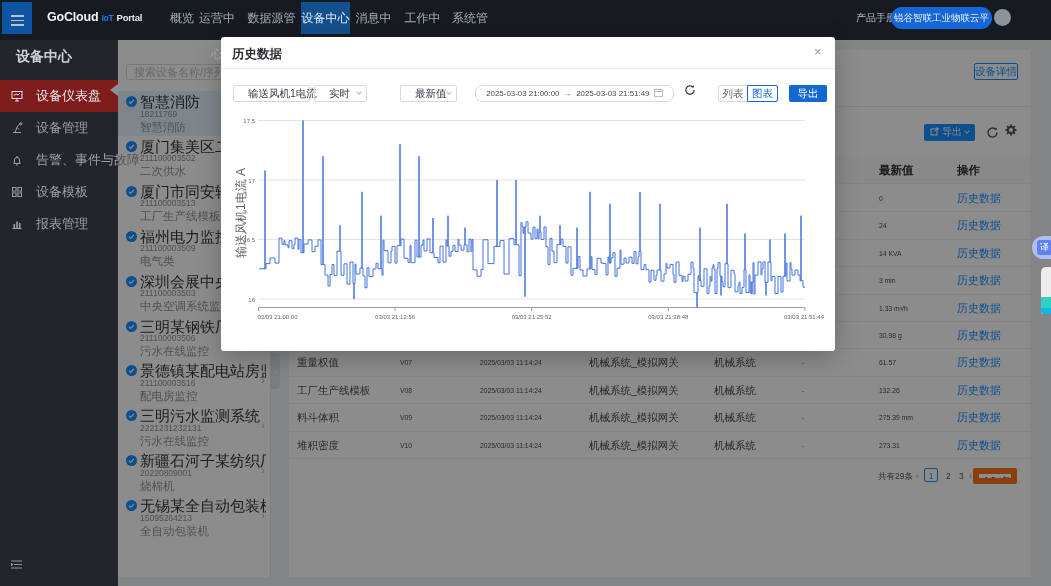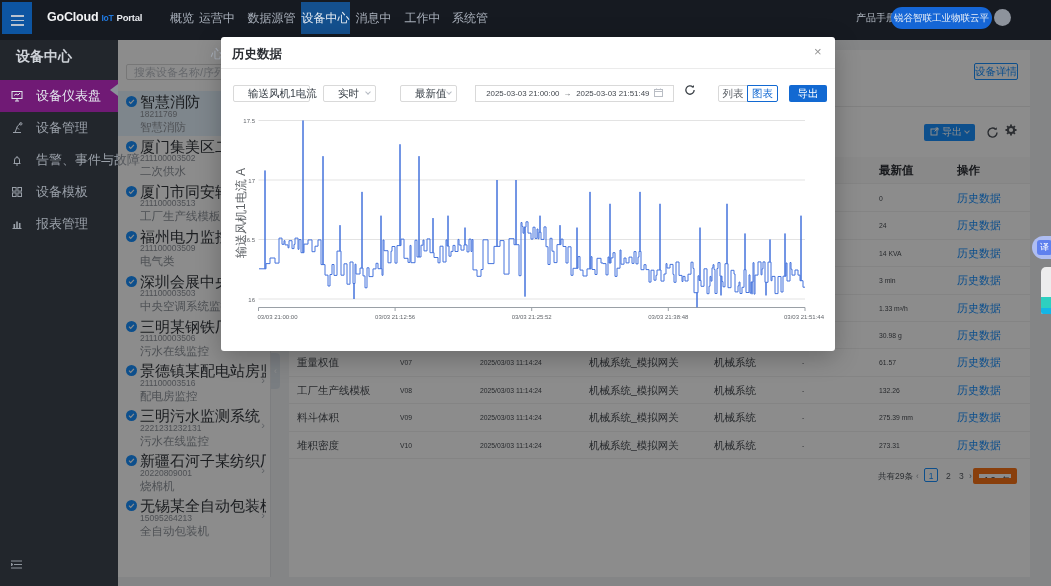--- a/index.html
+++ b/index.html
@@ -14,21 +14,21 @@
 #pm{position:absolute;left:856px;top:0;line-height:36px;font-size:10px;color:#b3bac4}
 #pill{position:absolute;left:891px;top:7px;width:101px;height:22px;background:#1566d6;border-radius:11px;color:#eef2f8;font-size:9.5px;line-height:22px;text-align:center;overflow:hidden}
 #avatar{position:absolute;left:994px;top:9px;width:17px;height:17px;border-radius:50%;background:#8d939c}
 #acct{position:absolute;left:1014px;top:0;line-height:36px;font-size:10.5px;color:#b3bac4}
 .chv{display:inline-block;width:4px;height:4px;border-right:1px solid currentColor;border-bottom:1px solid currentColor;transform:rotate(45deg);vertical-align:2px;margin-left:3px}
 
 #side{position:absolute;left:0;top:36px;width:118px;height:550px;background:#22262c;z-index:20}
 #side h3{padding:12px 0 0 16px;font-size:14px;color:#ced2d8;font-weight:bold}
 .sitem{position:relative;height:32px;line-height:32px;font-size:13px;color:#9aa0a9;padding-left:36px;white-space:nowrap}
 .sitem svg{position:absolute;left:11px;top:10px}
-.sitem.sel{background:#701a75;color:#e3e8ee}
+.sitem.sel{background:#7f1d1d;color:#e3e8ee}
 #sfoot{position:absolute;left:11px;bottom:12px}
 #parrow{position:absolute;left:110px;top:84px;width:0;height:0;border:6px solid transparent;border-right:8px solid #8b9199;border-left:0;z-index:21}
 
 #dev{position:absolute;left:118px;top:36px;width:153px;height:541px;background:#fff;border-right:1px solid #e4e6ea;z-index:10}
 #search{position:absolute;left:8px;top:28px;width:138px;height:16px;border:1px solid #d9d9d9;border-radius:2px;font-size:11px;color:#b9bdc4;line-height:15px;padding-left:7px;white-space:nowrap;overflow:hidden}
 .ditem{position:absolute;left:0;width:153px;height:45px}
 .ditem.sel{background:#e6f4ff}
 .ditem .ck{position:absolute;left:8px;top:5px;width:11px;height:11px;border-radius:50%;background:#1890ff}
 .ditem .ck svg{display:block}
 .ditem .t{position:absolute;left:22px;top:2px;font-size:15px;color:#33373d;white-space:nowrap;width:126px;overflow:hidden}
@@ -64,21 +64,21 @@
 #scrw{position:absolute;left:1041px;top:267px;width:10px;height:47px;background:#ededed;border-radius:5px 0 0 2px;z-index:60;overflow:hidden}
 #scrw .tl{position:absolute;left:0;top:30px;width:10px;height:11px;background:#2ed0c0}
 #scrw .cy{position:absolute;left:0;top:41px;width:10px;height:6px;background:#15b6e6}
 
 #modal{position:absolute;left:221px;top:37px;width:614px;height:314px;background:#fff;border-radius:3px;box-shadow:0 6px 24px rgba(0,0,0,.25);z-index:100}
 #mtitle{position:absolute;left:11px;top:9px;font-size:12.5px;font-weight:bold;color:#2b2e33}
 #mclose{position:absolute;left:593px;top:7px;font-size:13px;color:#949494}
 #mline{position:absolute;left:0;top:31px;width:614px;height:1px;background:#ebebeb}
 .msel{position:absolute;top:48px;height:17px;border:1px solid #d9d9d9;border-radius:2px;font-size:10.5px;color:#394048;line-height:15px;padding-left:14px;white-space:nowrap}
 .msel .v{position:absolute;right:5px;top:0;color:#b9bdc4;font-size:8px}
-#mdate{position:absolute;left:254px;top:48px;width:199px;height:17px;border:1px solid #d9d9d9;border-radius:0;font-size:7.9px;color:#43484f;line-height:15px;text-align:center;white-space:nowrap}
+#mdate{position:absolute;left:254px;top:48px;width:199px;height:17px;border:1px solid #d9d9d9;border-radius:7px;font-size:7.9px;color:#43484f;line-height:15px;text-align:center;white-space:nowrap}
 #mrefresh{position:absolute;left:463px;top:47px;font-size:13px;font-weight:bold;color:#3c4248}
 #seg1{position:absolute;left:497px;top:48px;width:30px;height:17px;border:1px solid #d9d9d9;border-radius:2px 0 0 2px;font-size:10.5px;color:#5a5f66;text-align:center;line-height:15px}
 #seg2{position:absolute;left:526px;top:48px;width:31px;height:17px;border:1px solid #1269d2;border-radius:0 2px 2px 0;font-size:10.5px;color:#1269d2;text-align:center;line-height:15px}
 #mexport{position:absolute;left:568px;top:48px;width:38px;height:17px;background:#1269d2;border-radius:2px;color:#fff;font-size:10.5px;text-align:center;line-height:17px}
 </style></head><body>
 <div id="nav">
  <div id="burger">
       <i style="top:13px"></i>
       <i style="top:17.5px"></i>
       <i style="top:22px"></i>
@@ -383,21 +383,21 @@
   </div>
 <div id="scrw">
     <div class="tl"></div>
     <div class="cy"></div>
   </div>
 <div id="modal">
  <div id="mtitle">历史数据</div>
  <div id="mclose">×</div>
  <div id="mline"></div>
  <div class="msel" style="left:12px;width:77px">输送风机1电流<span class="v"><span class="chv" style="color:#b5bac2"></span></span></div>
- <div class="msel" style="left:102px;width:53px">实时<span class="v"><span class="chv" style="color:#b5bac2"></span></span></div>
+ <div class="msel" style="left:93px;width:53px">实时<span class="v"><span class="chv" style="color:#b5bac2"></span></span></div>
  <div class="msel" style="left:179px;width:57px">最新值<span class="v"><span class="chv" style="color:#b5bac2"></span></span></div>
  <div id="mdate">2025-03-03 21:00:00&nbsp; →&nbsp; 2025-03-03 21:51:49&nbsp; <svg width="9" height="9" viewBox="0 0 9 9" style="vertical-align:-1px">
         <rect x="0.5" y="1.5" width="8" height="7" fill="none" stroke="#b9bdc4" stroke-width="1"></rect>
         <line x1="0.5" y1="3.5" x2="8.5" y2="3.5" stroke="#b9bdc4"></line>
         <line x1="2.5" y1="0.5" x2="2.5" y2="2" stroke="#b9bdc4"></line>
         <line x1="6.5" y1="0.5" x2="6.5" y2="2" stroke="#b9bdc4"></line>
       </svg></div>
  <div id="mrefresh"><svg width="12" height="12" viewBox="0 0 13 13">
         <path d="M11 6.5a4.5 4.5 0 11-1.4-3.2" stroke="#3c4248" stroke-width="1.4" fill="none"></path>
         <path d="M10.8 1.2v2.6H8.2z" fill="#3c4248"></path>

